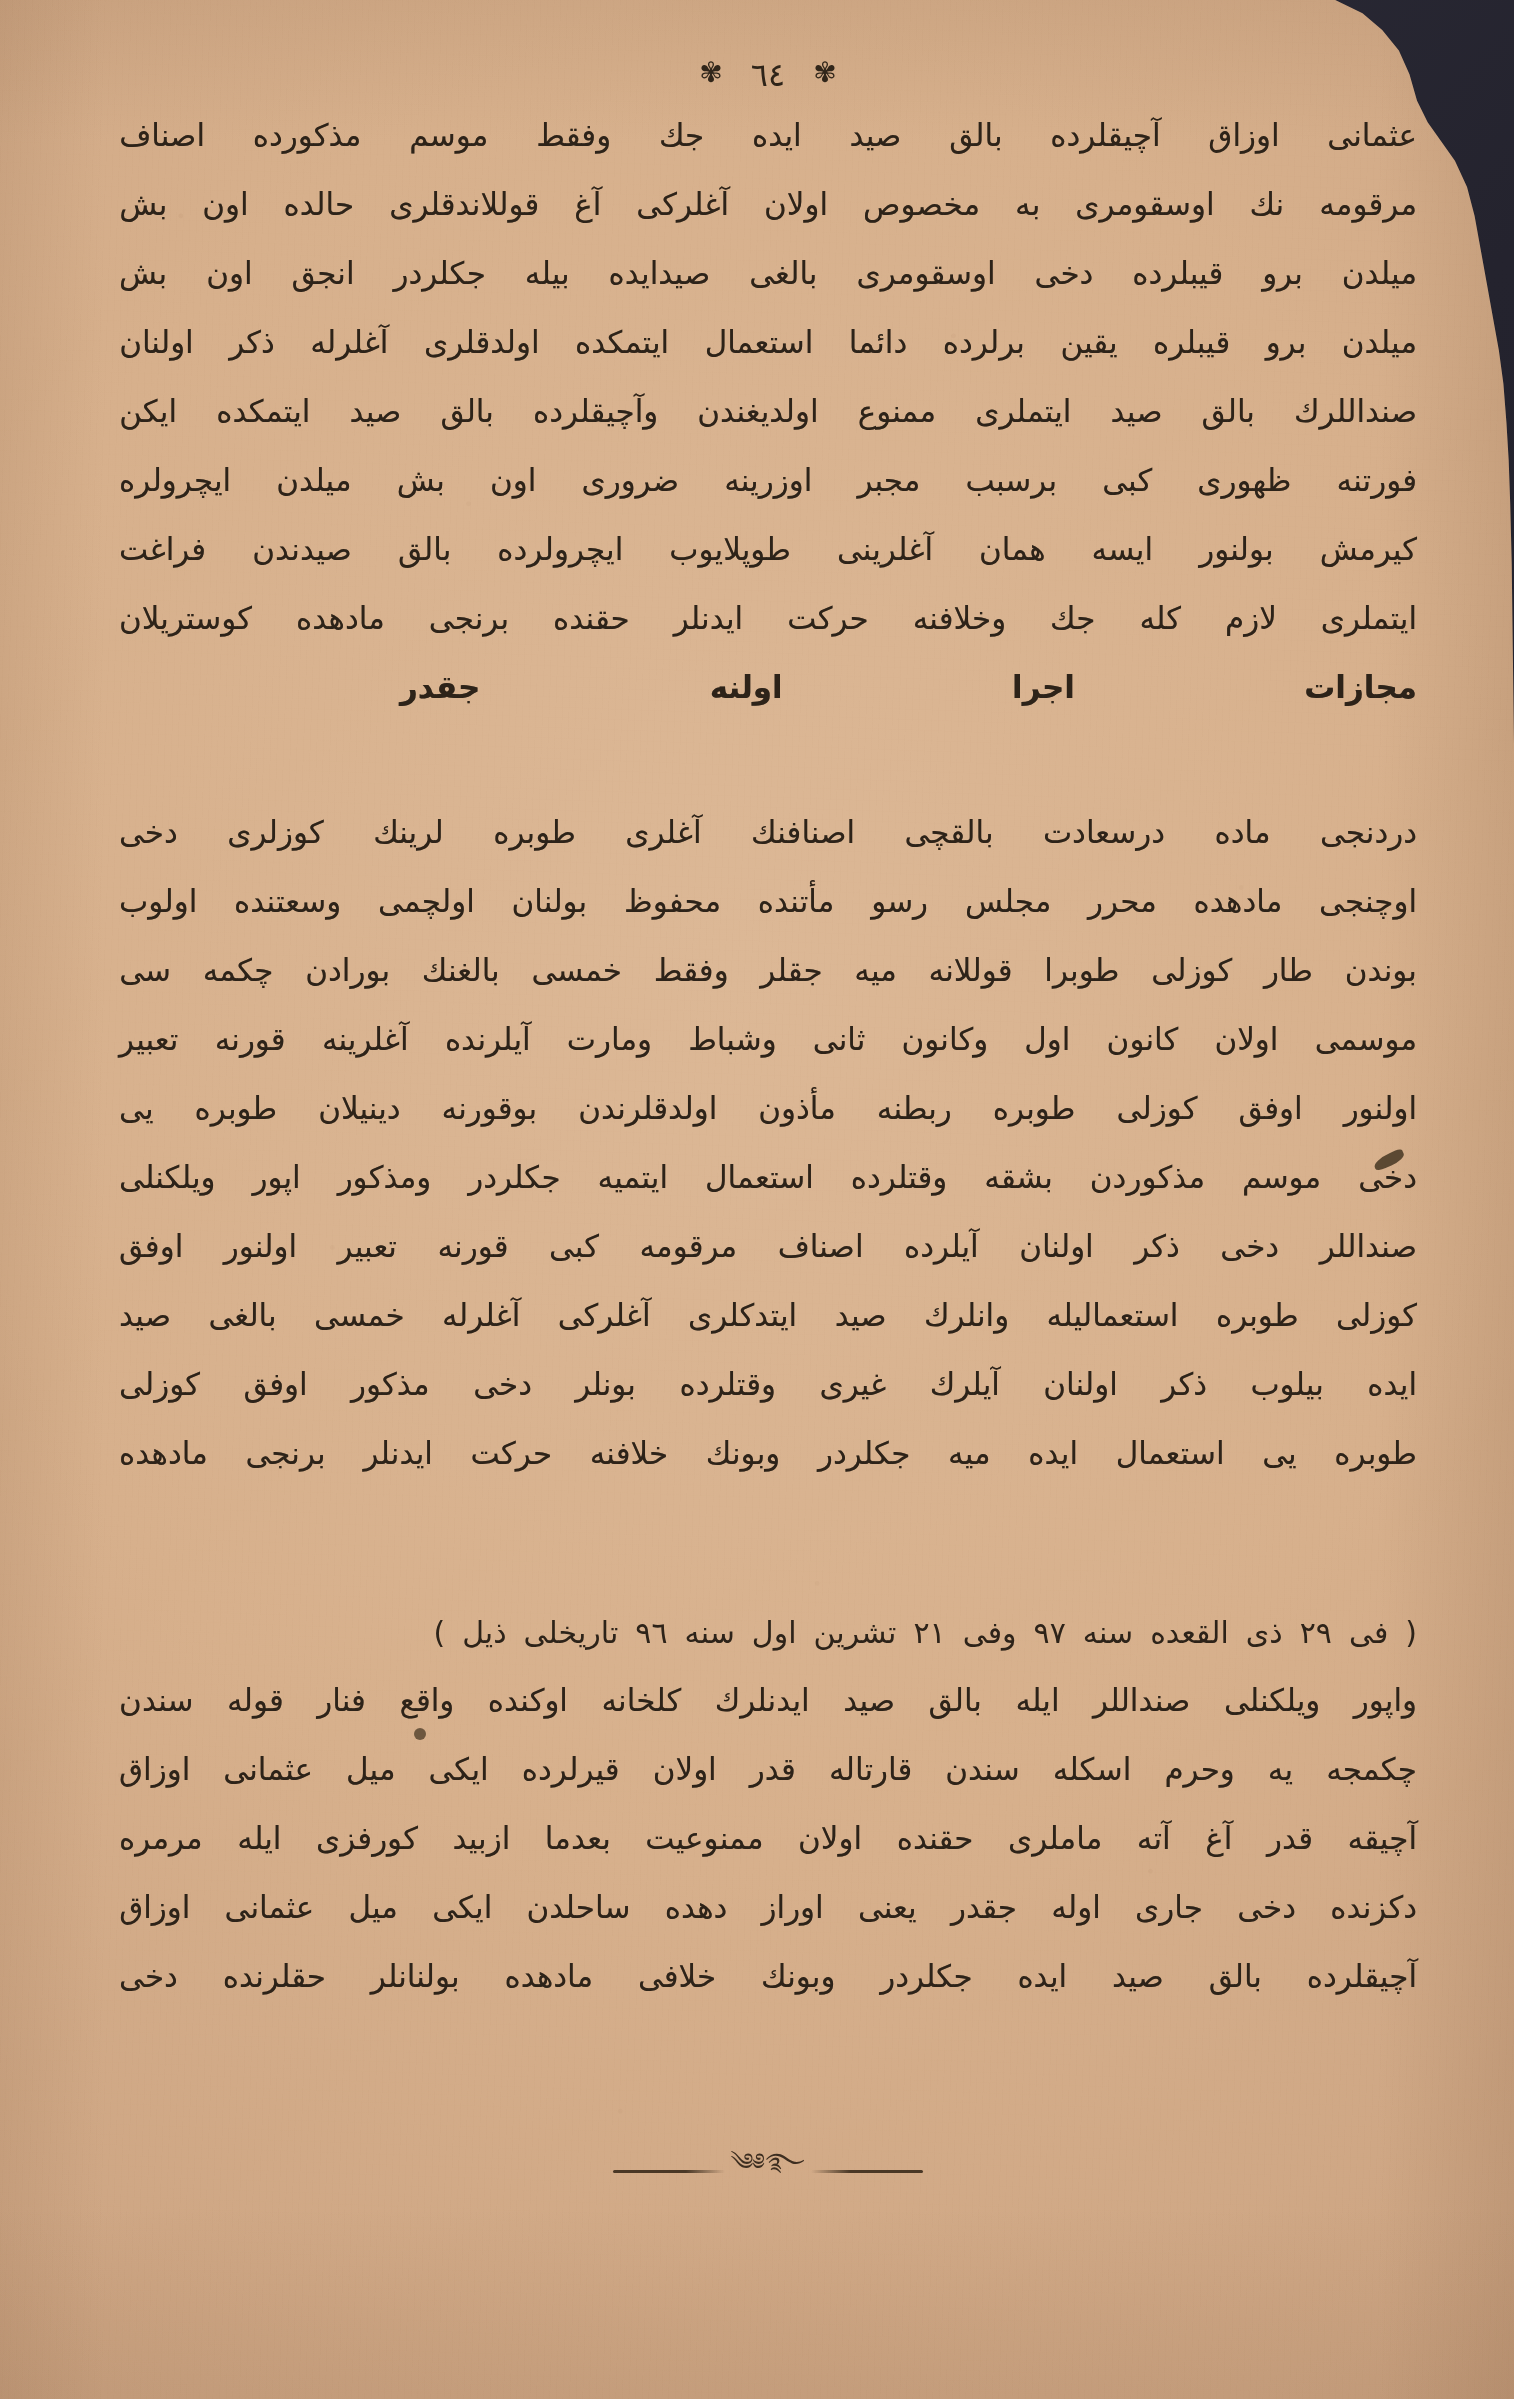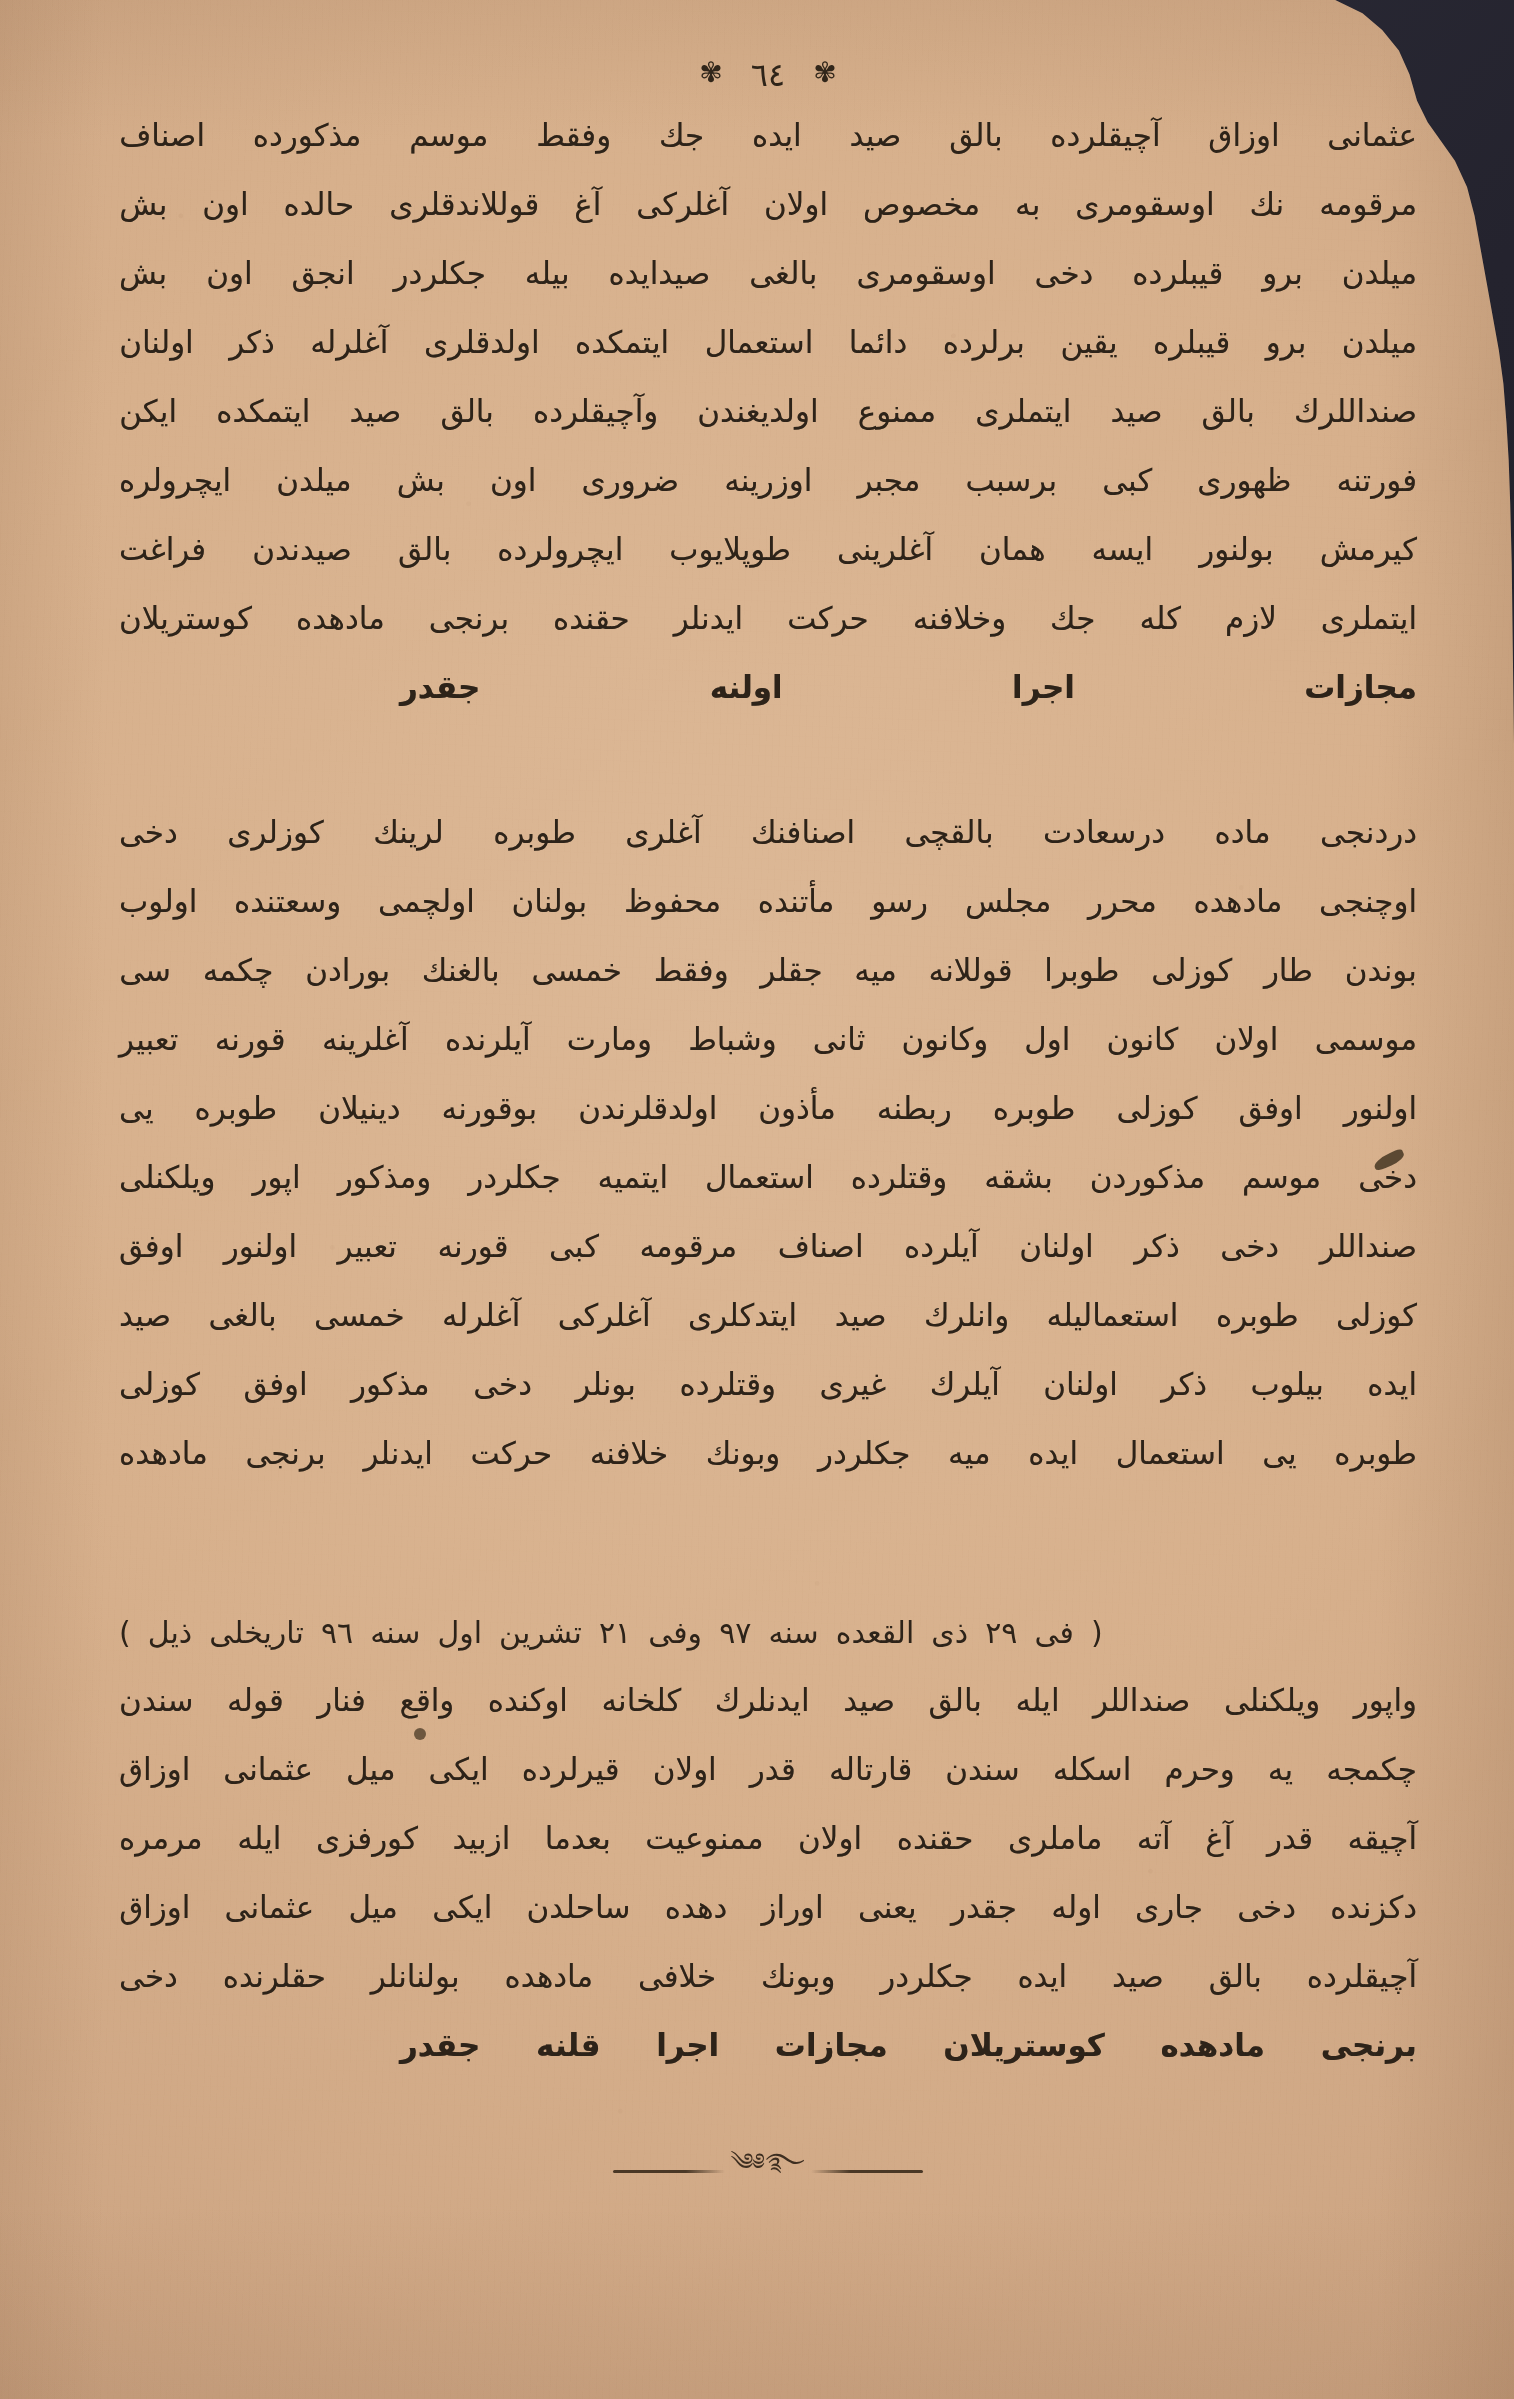--- a/index.html
+++ b/index.html
@@ -159,21 +159,21 @@
   #p2 { top: 798px; }
   #p3 { top: 1666px; }
 
   
   .daterule {
     position: absolute;
     left: 0;
     top: 1600px;
     width: 1298px;
     direction: rtl;
-    text-align: left;
+    text-align: right;
     font-size: 30px;
     line-height: 66px;
     color: #2d2319;
     word-spacing: 7.5px;
   }
 
   
   .tailpiece {
     position: absolute;
     left: 0;
@@ -560,21 +560,20 @@
           <span>صید</span>
           <span>ایده</span>
           <span>جكلردر</span>
           <span>وبونك</span>
           <span>خلافی</span>
           <span>مادهده</span>
           <span>بولنانلر</span>
           <span>حقلرنده</span>
           <span>دخی</span>
         </span>
-        <span class="ln tail">برنجی مادهده کوستریلان مجازات اجرا قلنه جقدر</span>
       </div>
 
     <div class="tailpiece">
       <span class="rule"></span>
       <span class="knot">༄༅࿐</span>
       <span class="rule rev"></span>
     </div>
 
   </div>
 

